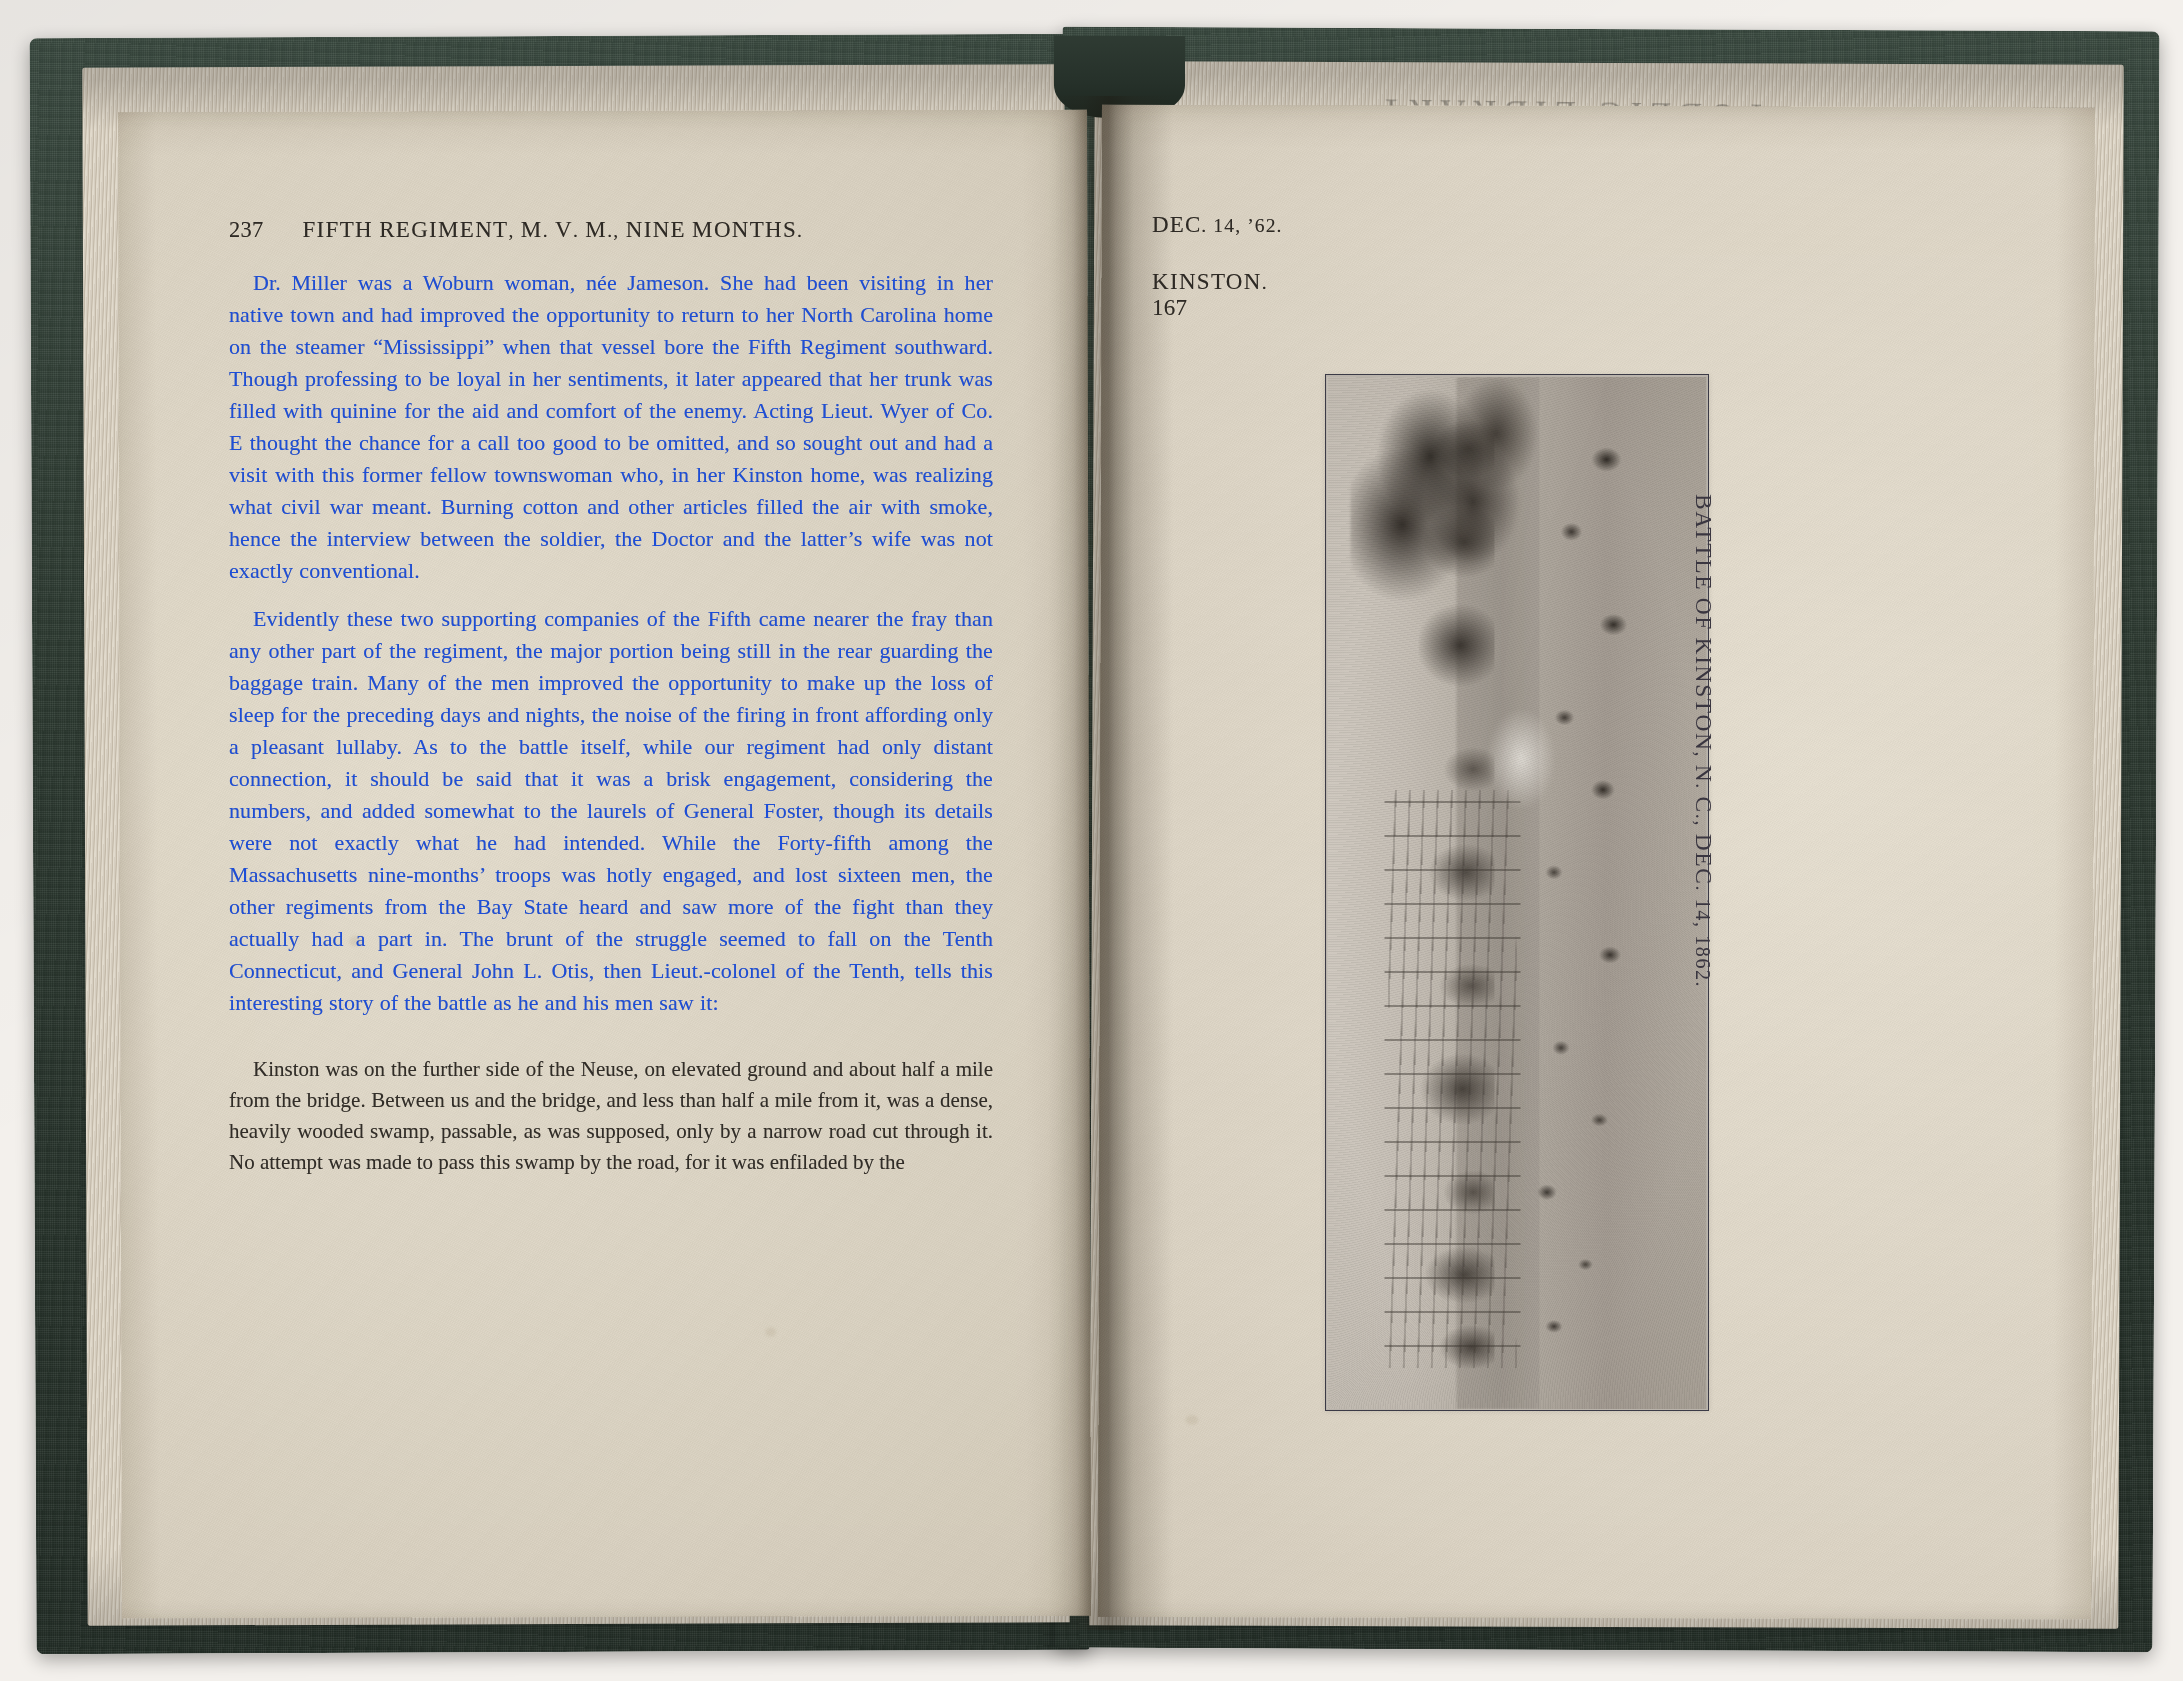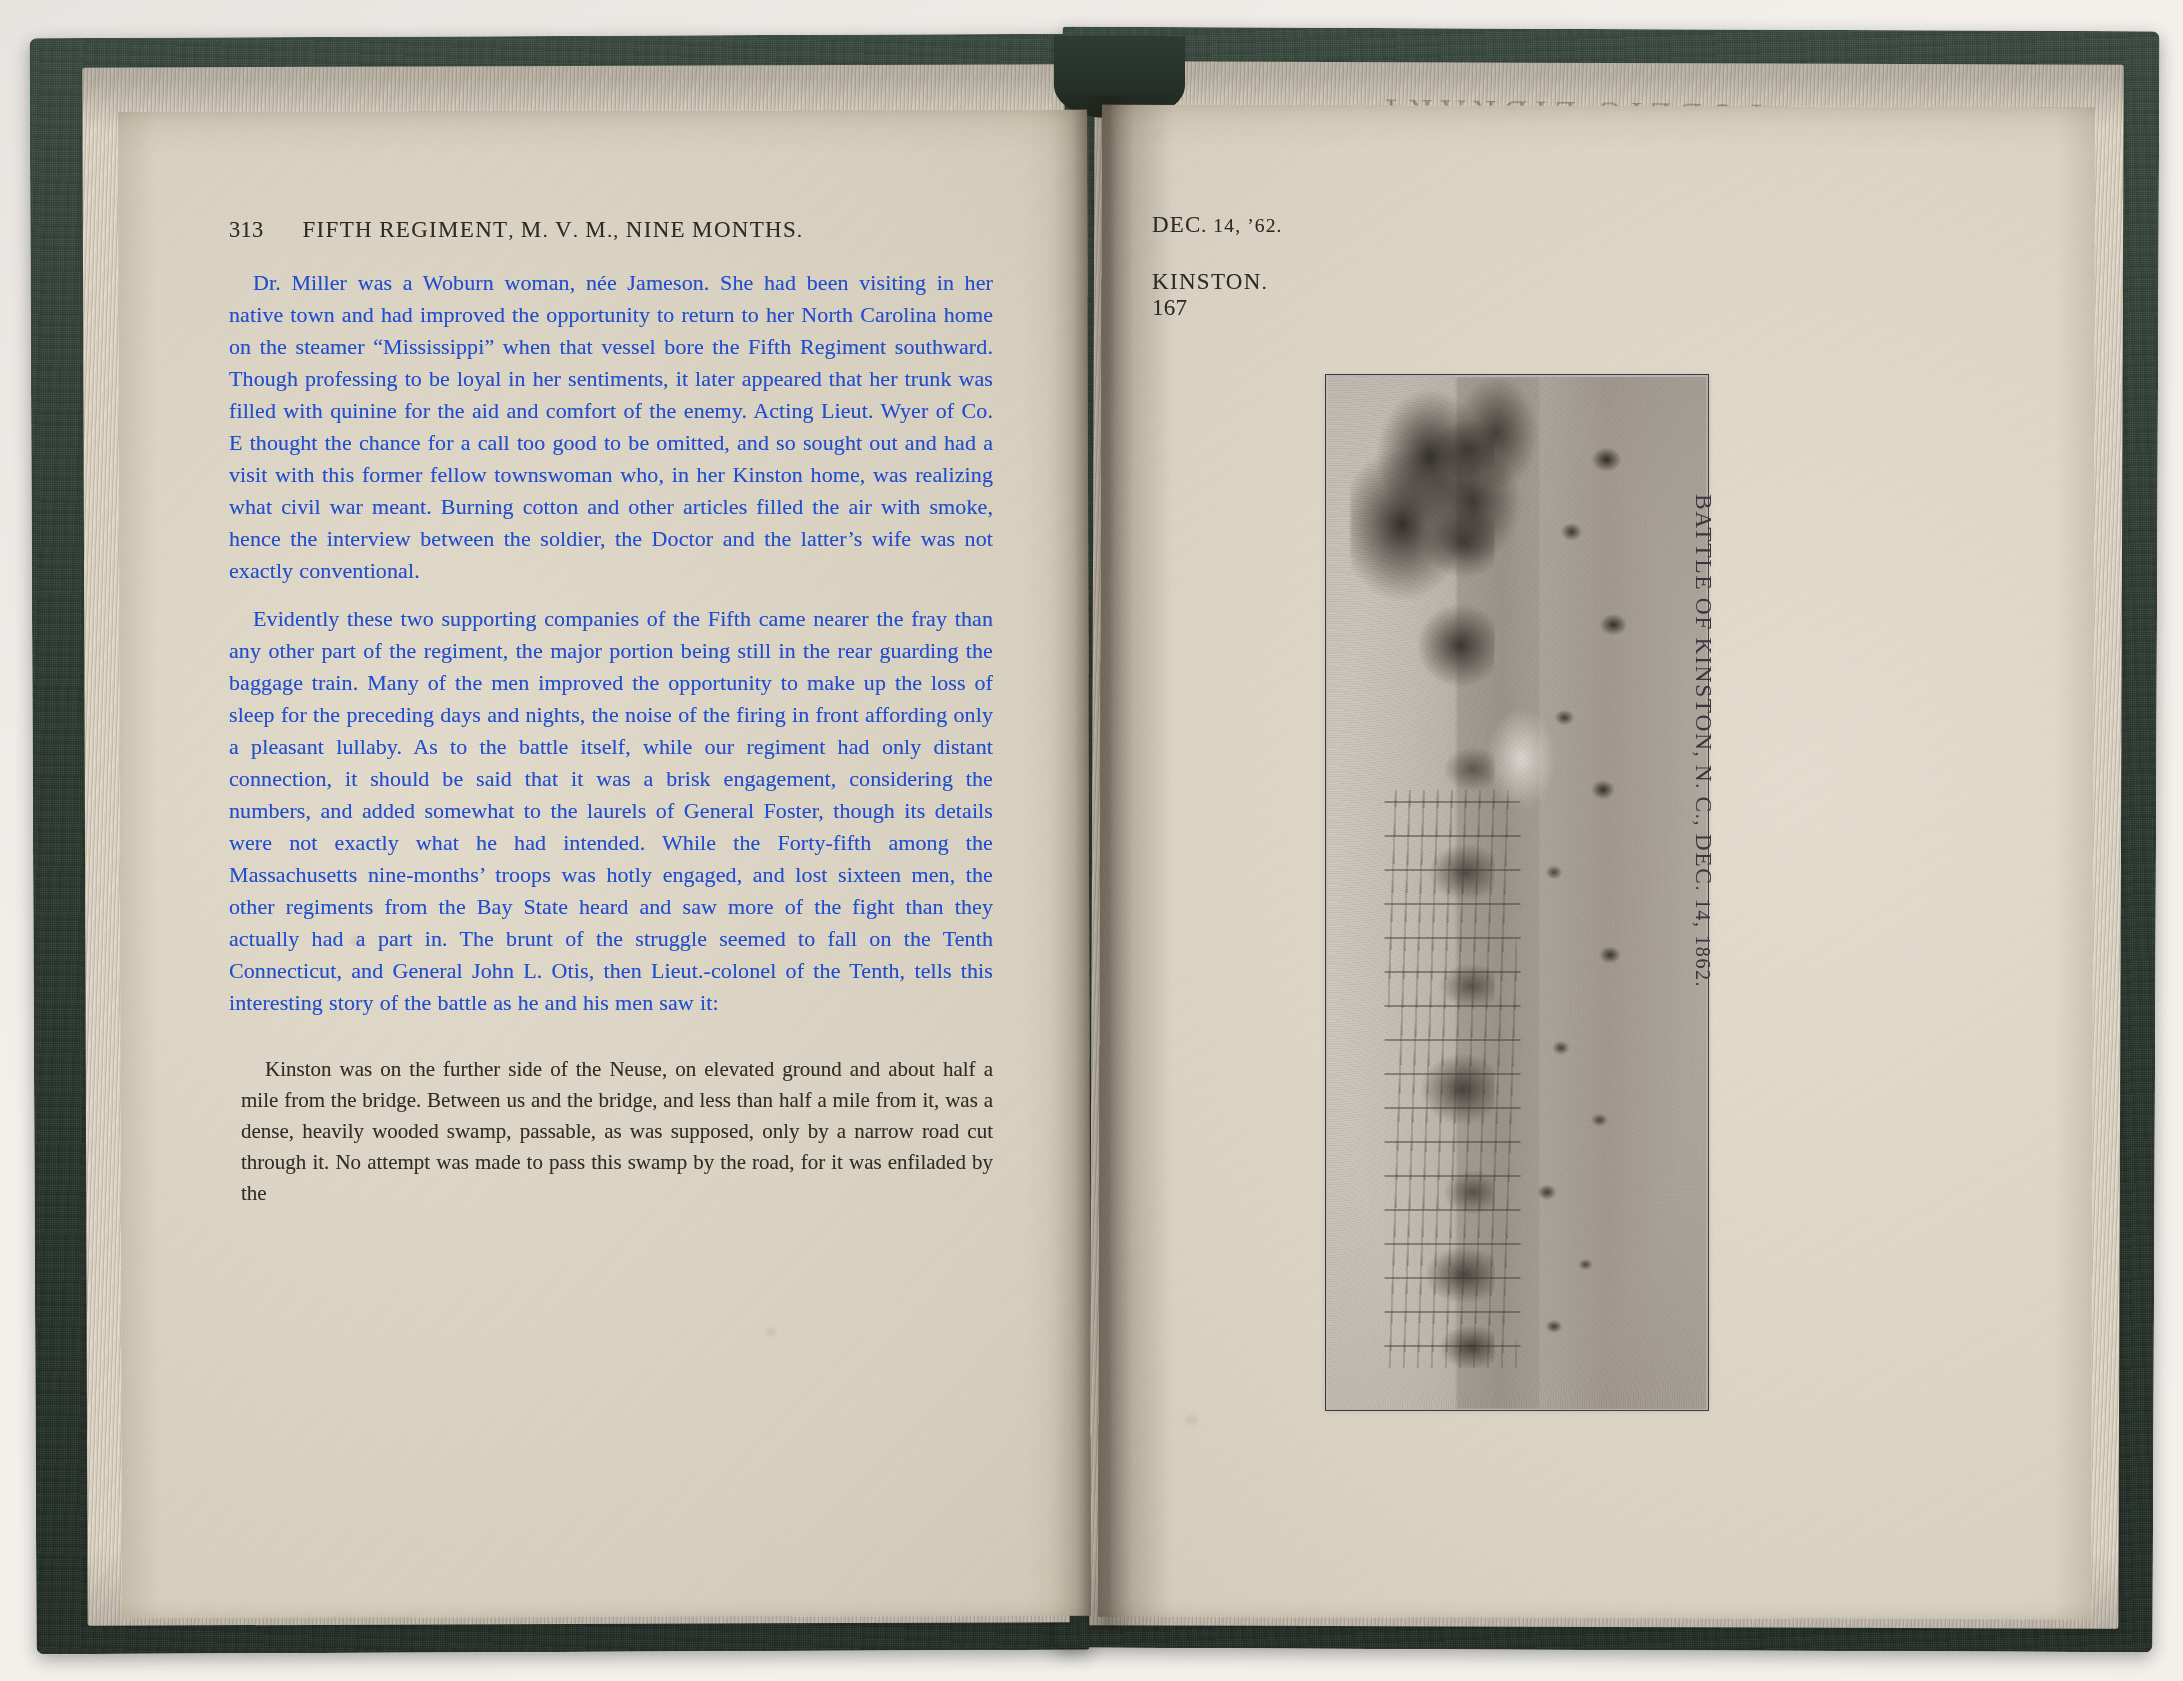--- a/index.html
+++ b/index.html
@@ -176,21 +176,21 @@
     font-size:22px;
     line-height:32px;
     text-align:justify;
     text-indent:24px;
     letter-spacing:0.1px;
     word-spacing:0.5px;
     color:#1d4ed8;
   }
   p.body + p.body{margin-top:16px;}
   p.quote{
-    margin:35px 0 0 12px;
+    margin:35px 0 0 0;
     font-size:21px;
     line-height:31px;
     text-align:justify;
     text-indent:24px;
     color:#312d28;
   }
 
   
   .page-left, .page-right{
     text-shadow:0 0 0.3px rgba(50,45,38,.30);
@@ -356,21 +356,21 @@
 
   <div class="leaf leaf-right">
     <div class="fox" style="left:87px;top:1310px;width:13px;height:9.8px;"></div>
   </div>
 
   <div class="gutter"></div>
 
   <div class="page page-left">
 
     <div class="running-head rh-left">
-      <span class="folio">313</span>
+      <span class="folio">237</span>
       <span class="head-title"><span class="cap">F</span><span class="cap">I</span><span class="cap">F</span><span class="cap">T</span><span class="cap">H</span><span> </span><span class="cap">R</span><span class="cap">E</span><span class="cap">G</span><span class="cap">I</span><span class="cap">M</span><span class="cap">E</span><span class="cap">N</span><span class="cap">T</span><span>,</span><span> </span><span class="cap">M</span><span>.</span><span> </span><span class="cap">V</span><span>.</span><span> </span><span class="cap">M</span><span>.</span><span>,</span><span> </span><span class="cap">N</span><span class="cap">I</span><span class="cap">N</span><span class="cap">E</span><span> </span><span class="cap">M</span><span class="cap">O</span><span class="cap">N</span><span class="cap">T</span><span class="cap">H</span><span class="cap">S</span><span>.</span></span>
     </div>
 
     <p class="body">Dr. Miller was a Woburn woman, née Jameson.  She had been visiting in her native town and had improved the opportunity to return to her North Carolina home on the steamer “Mississippi” when that vessel bore the Fifth Regiment southward.   Though professing to be loyal in her sentiments, it later appeared that her trunk was filled with quinine for the aid and comfort of the enemy.   Acting Lieut. Wyer of Co. E thought the chance for a call too good to be omitted, and so sought out and had a visit with this former fellow townswoman who, in her Kinston home, was realizing what civil war meant. Burning cotton and other articles filled the air with smoke, hence the interview between the soldier, the Doctor and the latter’s wife was not exactly conventional.</p>
 
     <p class="body">Evidently these two supporting companies of the Fifth came nearer the fray than any other part of the regiment, the major portion being still in the rear guarding the baggage train.   Many of the men improved the opportunity to make up the loss of sleep for the preceding days and nights, the noise of the firing in front affording only a pleasant lullaby. As to the battle itself, while our regiment had only distant connection, it should be said that it was a brisk engagement, considering the numbers, and added somewhat to the laurels of General Foster, though its details were not exactly what he had intended.   While the Forty-fifth among the Massachusetts nine-months’ troops  was hotly engaged, and lost sixteen men, the other regiments from the Bay State heard and saw more of the fight than they actually had a part in.   The brunt of the struggle seemed to fall on the Tenth Connecticut, and General John L. Otis, then Lieut.-colonel of the Tenth, tells this interesting story of the battle as he and his men saw it:</p>
 
     <p class="quote">Kinston was on the further side of the Neuse, on elevated ground and about half a mile from the bridge.  Between us and the bridge, and less than half a mile from it, was a dense, heavily wooded swamp, passable, as was supposed, only by a narrow road cut through it.  No attempt was made to pass this swamp by the road, for it was enfiladed by the</p>
   </div>
 

